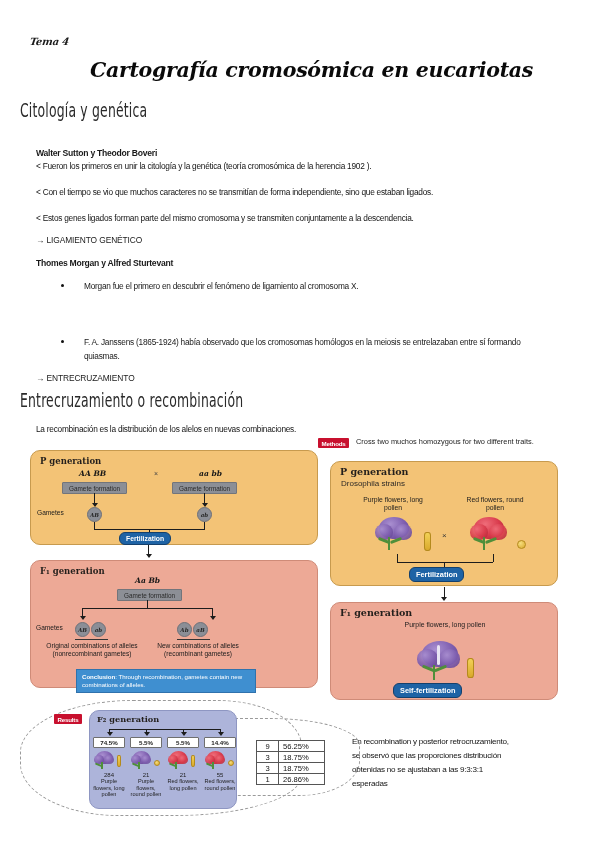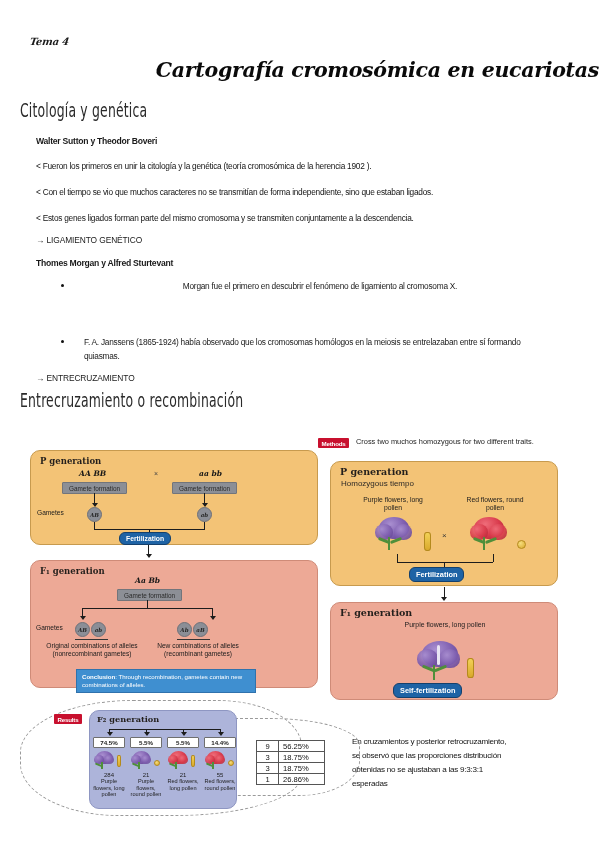--- a/index.html
+++ b/index.html
@@ -18,21 +18,21 @@
   
   .topic-note {
     position:absolute; left:30px; top:36px;
     font-family:"DejaVu Serif", serif;
     font-style: italic; font-weight:700;
     font-size:10px; letter-spacing:-0.2px;
     transform: skewX(-8deg);
   }
   .main-title {
     position:absolute; left:0; top:58px; width:599px;
-    text-align:right;
+    text-align:center;
     font-family:"DejaVu Serif", serif;
     font-weight:700; font-style:italic;
     font-size:20.5px; letter-spacing:-0.3px;
     color:#0a0a0a;
     padding-left: 24px;
   }
 
   .h2 {
     font-family:"DejaVu Sans Condensed","Liberation Sans", sans-serif;
     font-size:15px; font-weight:400;
@@ -162,41 +162,42 @@
 
 <div class="page">
 
   <div class="topic-note">Tema 4</div>
   <div class="main-title">Cartografía cromosómica en eucariotas</div>
 
   <div class="h2-wrap" style="top:102px;">
     <div class="h2">Citología y genética</div>
   </div>
 
-  <div class="bold-name" style="top:136px;">Walter Sutton y Theodor Boveri</div>
+  <div class="bold-name" style="top:148px;">Walter Sutton y Theodor Boveri</div>
   <div class="para" style="top:160px; width:530px;">&lt; Fueron los primeros en unir la citología y la genética (teoría cromosómica de la herencia 1902 ).</div>
   <div class="para" style="top:186px; width:540px;">&lt; Con el tiempo se vio que muchos caracteres no se transmitían de forma independiente, sino que estaban ligados.</div>
   <div class="para" style="top:212px; width:540px;">&lt; Estos genes ligados forman parte del mismo cromosoma y se transmiten conjuntamente a la descendencia.</div>
   <div class="arrow-line" style="top:235px;">→ LIGAMIENTO GENÉTICO</div>
 
   <div class="bold-name" style="top:258px;">Thomes Morgan y Alfred Sturtevant</div>
 
-  <div class="bullet-row" style="top:280px;text-align:center;">
+  <div class="bullet-row" style="top:280px;">
     <span class="dot"></span>
     <span class="btxt">Morgan fue el primero en descubrir el fenómeno de ligamiento al cromosoma X.</span>
   </div>
   <div class="bullet-row" style="top:336px;">
     <span class="dot"></span>
     <span class="btxt">F. A. Janssens (1865-1924) había observado que los cromosomas homólogos en la meiosis se entrelazaban entre sí formando quiasmas.</span>
   </div>
   <div class="arrow-line" style="top:373px;">→ ENTRECRUZAMIENTO</div>
 
   <div class="h2-wrap" style="top:392px;">
     <div class="h2">Entrecruzamiento o recombinación</div>
   </div>
+  <div class="para" style="top:423px; width:540px;">La recombinación es la distribución de los alelos en nuevas combinaciones.</div>
 
   <div class="fig-left">
 
     <div class="panel panel-p" style="height:95px;">
       <div class="gen-title" style="position:absolute; left:9px; top:5px; font-size:8.5px;">P generation</div>
 
       <div class="genotype" style="position:absolute; left:48px; top:18px;">AA BB</div>
       <div style="position:absolute; left:123px; top:19px; font-size:7px; color:#444;">×</div>
       <div class="genotype" style="position:absolute; left:168px; top:18px;">aa bb</div>
 
@@ -255,21 +256,21 @@
   </div>
 
   <div class="fig-right">
     <div style="position:relative; height:24px;">
       <span class="tag" style="position:absolute; left:0; top:1px;">Methods</span>
       <span style="position:absolute; left:38px; top:0; width:215px; font-size:7.4px; line-height:9.4px; color:#222;">Cross two muchos homozygous for two different traits.</span>
     </div>
 
     <div class="panel panel-p" style="height:125px; margin-left:12px; width:228px;">
       <div class="gen-title" style="position:absolute; left:9px; top:4px; font-size:9.5px;">P generation</div>
-      <div style="position:absolute; left:10px; top:17px; font-size:8px; color:#2e2a26;">Homozygous tiempo</div>
+      <div style="position:absolute; left:10px; top:17px; font-size:8px; color:#2e2a26;">Drosophila strains</div>
 
       <div style="position:absolute; left:24px; top:34px; width:76px; text-align:center; font-size:6.8px; line-height:8.4px; color:#1c1c1c;">Purple flowers, long pollen</div>
       <div style="position:absolute; left:126px; top:34px; width:76px; text-align:center; font-size:6.8px; line-height:8.4px; color:#1c1c1c;">Red flowers, round pollen</div>
 
       <div style="position:absolute; left:44px; top:55px; width:40px; height:34px;">
         <div class="flower fl-purple petal" style="position:absolute; left:4px; top:0; width:30px; height:22px;"></div>
         <div class="flower fl-purple petal" style="position:absolute; left:0px; top:7px; width:18px; height:16px; opacity:.9;"></div>
         <div class="flower fl-purple petal" style="position:absolute; left:19px; top:7px; width:18px; height:16px; opacity:.9;"></div>
         <div class="stem" style="left:13px; top:20px; width:2px; height:13px;"></div>
         <div class="stem" style="left:3px; top:22px; width:12px; height:3px; transform:rotate(22deg); border-radius:2px;"></div>
@@ -418,19 +419,19 @@
         <td class="pct">18.75%</td>
       </tr>
       <tr>
         <td class="num">1</td>
         <td class="pct">26.86%</td>
       </tr>
     </tbody>
   </table>
 
   <div class="callout-note" style="left:352px; top:735px; width:240px;">
-    <div>En cruzamientos y posterior retrocruzamiento,</div>
+    <div>En recombination y posterior retrocruzamiento,</div>
     <div>se observó que las proporciones distribución</div>
     <div>obtenidas no se ajustaban a las 9:3:3:1</div>
     <div>esperadas</div>
   </div>
 
 </div>
 
 </body></html>

